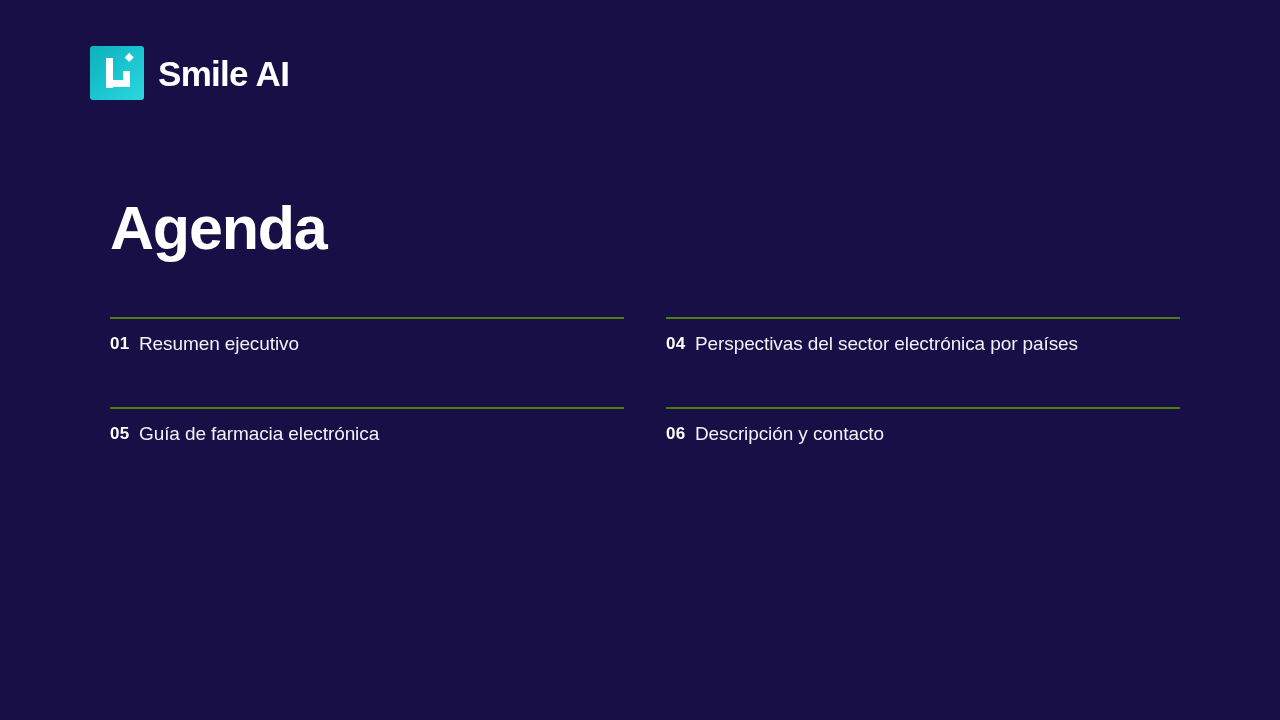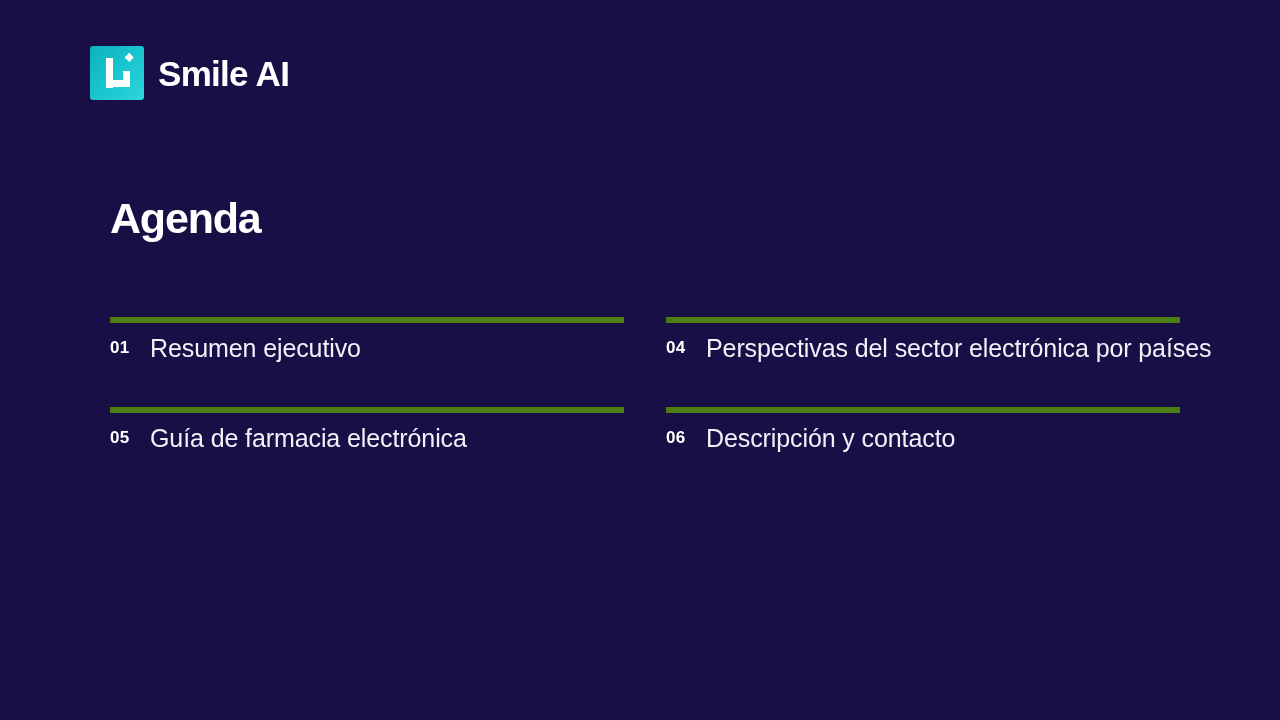--- a/index.html
+++ b/index.html
@@ -54,21 +54,21 @@
     line-height: 1;
     white-space: nowrap;
   }
 
   
   .slide-title {
     position: absolute;
     left: 110px;
     top: 196px;
     color: #ffffff;
-    font-size: 43px;
+    font-size: 61px;
     font-weight: bold;
     letter-spacing: -1.2px;
     line-height: 1.05;
   }
 
   
   .agenda {
     position: absolute;
     left: 110px;
     top: 317px;
@@ -78,38 +78,38 @@
     column-gap: 42px;
     row-gap: 0;
   }
   .agenda-col {
     display: flex;
     flex-direction: column;
   }
   .agenda-item {
     height: 90px;
     box-sizing: border-box;
-    border-top: 6px solid #4d7c0f;
+    border-top: 2px solid #4d7c0f;
     padding-top: 12px;
     display: flex;
     align-items: flex-start;
-    gap: 16px;
+    gap: 5px;
   }
   .agenda-num {
     color: #ffffff;
     font-size: 17px;
     font-weight: bold;
     line-height: 26px;
     letter-spacing: 0.2px;
     flex: 0 0 auto;
     min-width: 24px;
   }
   .agenda-label {
     color: #f2f1f8;
-    font-size: 25px;
+    font-size: 19px;
     font-weight: 400;
     line-height: 26px;
     letter-spacing: -0.1px;
     white-space: nowrap;
   }
 </style>
 </head>
 <body>
 
 <div class="slide">

